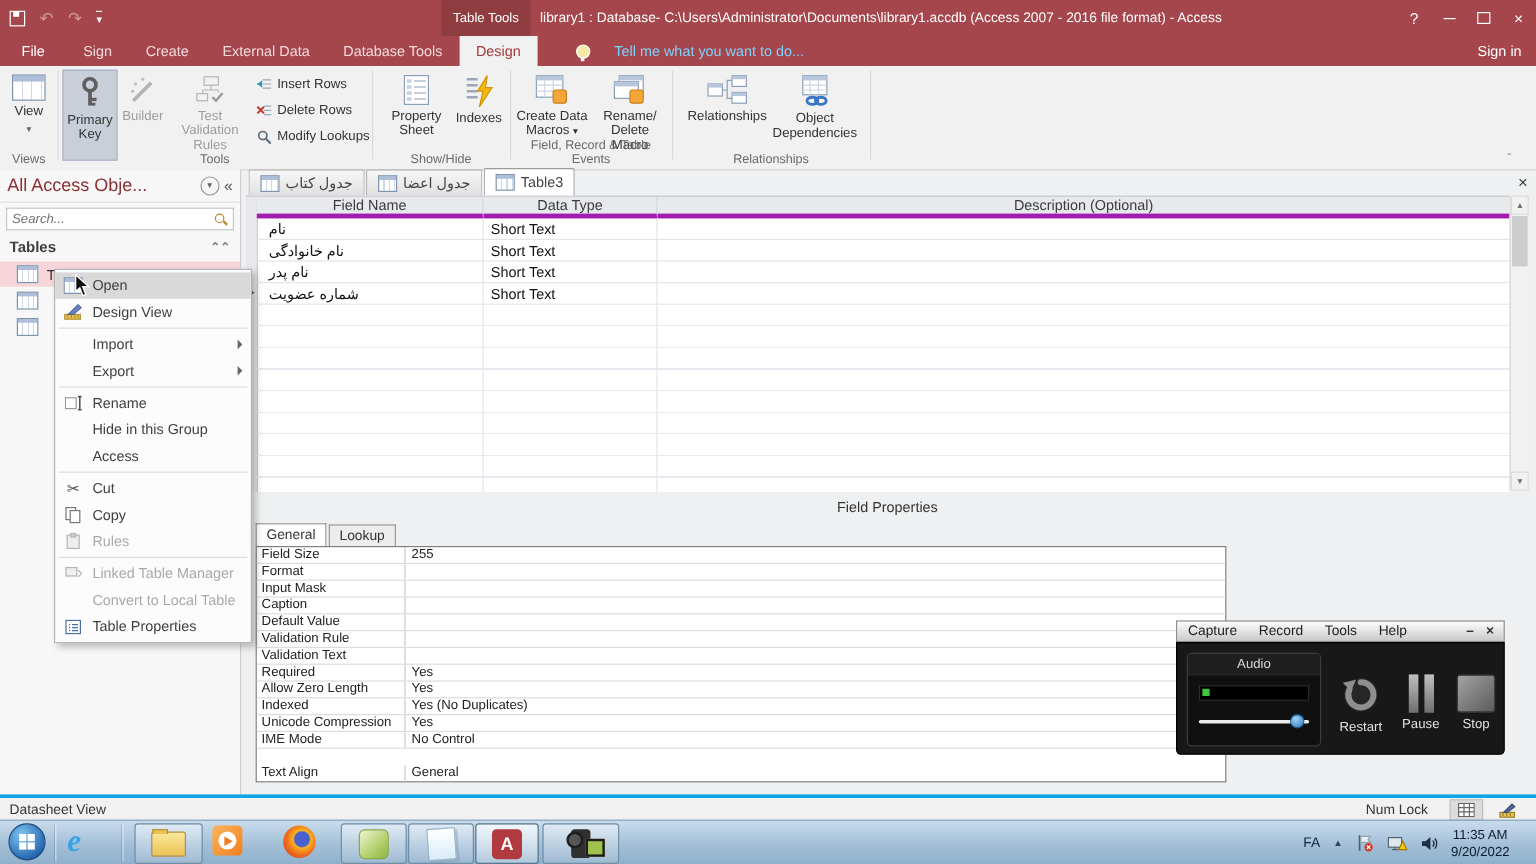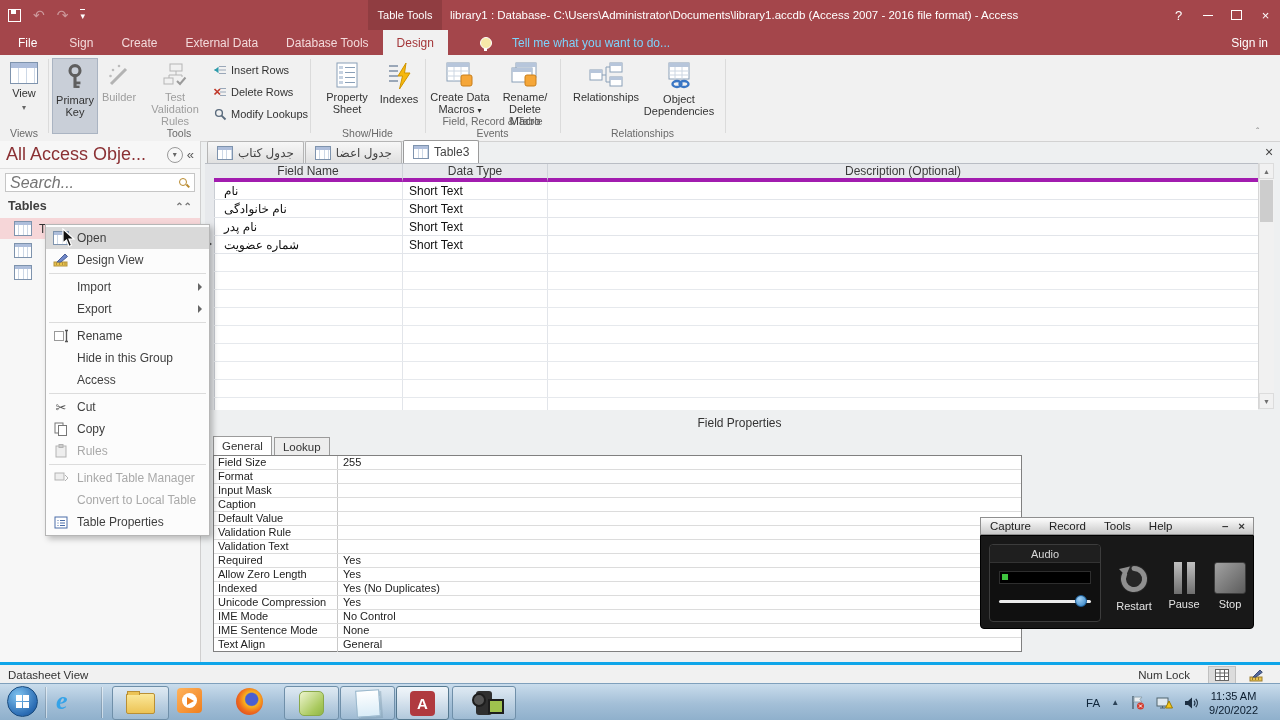--- a/index.html
+++ b/index.html
@@ -44,27 +44,27 @@
       repeating-linear-gradient(to right,#fff 0 3.5px,#cdd8e6 3.5px 4.5px),#fff;}
   .ti-big{width:26px;height:20px;border:1px solid #7e93ad;
       background:linear-gradient(#aebedb,#aebedb) 0 0/100% 5px no-repeat,
       repeating-linear-gradient(to right,#fff 0 7px,#cdd8e6 7px 8px),
       repeating-linear-gradient(#fff 0 5px,#cdd8e6 5px 6px),#fff;}
   .chev-collapse{position:absolute;right:16px;bottom:4px;width:8px;height:8px;color:#8a8a8a;font-size:10px;line-height:8px;}
   
   .sidebar{left:0;top:141px;width:200px;height:521px;background:#f7f7f7;border-right:1px solid #cfcfcf;}
   .sb-title{left:0;top:0;width:200px;height:28px;display:flex;align-items:center;padding:0 6px;box-sizing:border-box;
             border-bottom:1px solid #e0e0e0;}
-  .sb-title .t{color:#8b3134;font-size:18px;flex:1;white-space:nowrap;overflow:hidden;}
+  .sb-title .t{color:#8b3134;font-size:15px;flex:1;white-space:nowrap;overflow:hidden;}
   .sb-dd{width:14px;height:14px;border:1px solid #9a9a9a;border-radius:50%;color:#666;font-size:8px;
          display:flex;align-items:center;justify-content:center;margin-right:4px;}
   .sb-shutter{color:#555;font-size:13px;}
   .searchbox{left:5px;top:32px;width:190px;height:19px;background:#fff;border:1px solid #c6c6c6;
              display:flex;align-items:center;box-sizing:border-box;}
-  .searchbox input{flex:1;border:0;outline:0;font-family:inherit;font-size:16px;font-style:italic;color:#555;
+  .searchbox input{flex:1;border:0;outline:0;font-family:inherit;font-size:11px;font-style:italic;color:#555;
                    padding:0 4px;background:transparent;min-width:0;}
   .mag{width:12px;height:12px;position:relative;margin-right:4px;}
   .mag:before{content:"";position:absolute;left:1px;top:1px;width:6px;height:6px;border:1.5px solid #b98a2e;border-radius:50%;}
   .mag:after{content:"";position:absolute;left:8px;top:8px;width:4px;height:1.5px;background:#b98a2e;transform:rotate(45deg);}
   .sb-group{left:0;top:55px;width:200px;height:20px;display:flex;align-items:center;padding:0 8px;box-sizing:border-box;
             font-weight:bold;color:#3f3f3f;font-size:12.5px;}
   .sb-group .ch{margin-left:auto;color:#777;font-size:10px;}
   .sb-item{left:0;width:200px;height:21px;display:flex;align-items:center;gap:7px;padding-left:14px;box-sizing:border-box;
            font-size:12px;color:#333;}
   .sb-item.sel{background:#f6d6d8;}
@@ -490,24 +490,20 @@
         <span class="pval">Yes (No Duplicates)</span>
       </div>
     <div class="prow" style="top:140px;">
         <span class="plabel">Unicode Compression</span>
         <span class="pval">Yes</span>
       </div>
     <div class="prow" style="top:154px;">
         <span class="plabel">IME Mode</span>
         <span class="pval">No Control</span>
       </div>
-    <div class="prow" style="top:168px;">
-        <span class="plabel">IME Sentence Mode</span>
-        <span class="pval">None</span>
-      </div>
     <div class="prow" style="top:182px;border-bottom:0;">
         <span class="plabel">Text Align</span>
         <span class="pval">General</span>
       </div>
   </div>
 
   <div class="abs cmenu">
     <div class="mi hover">
       <span class="ic">
           <span class="ti"></span>

